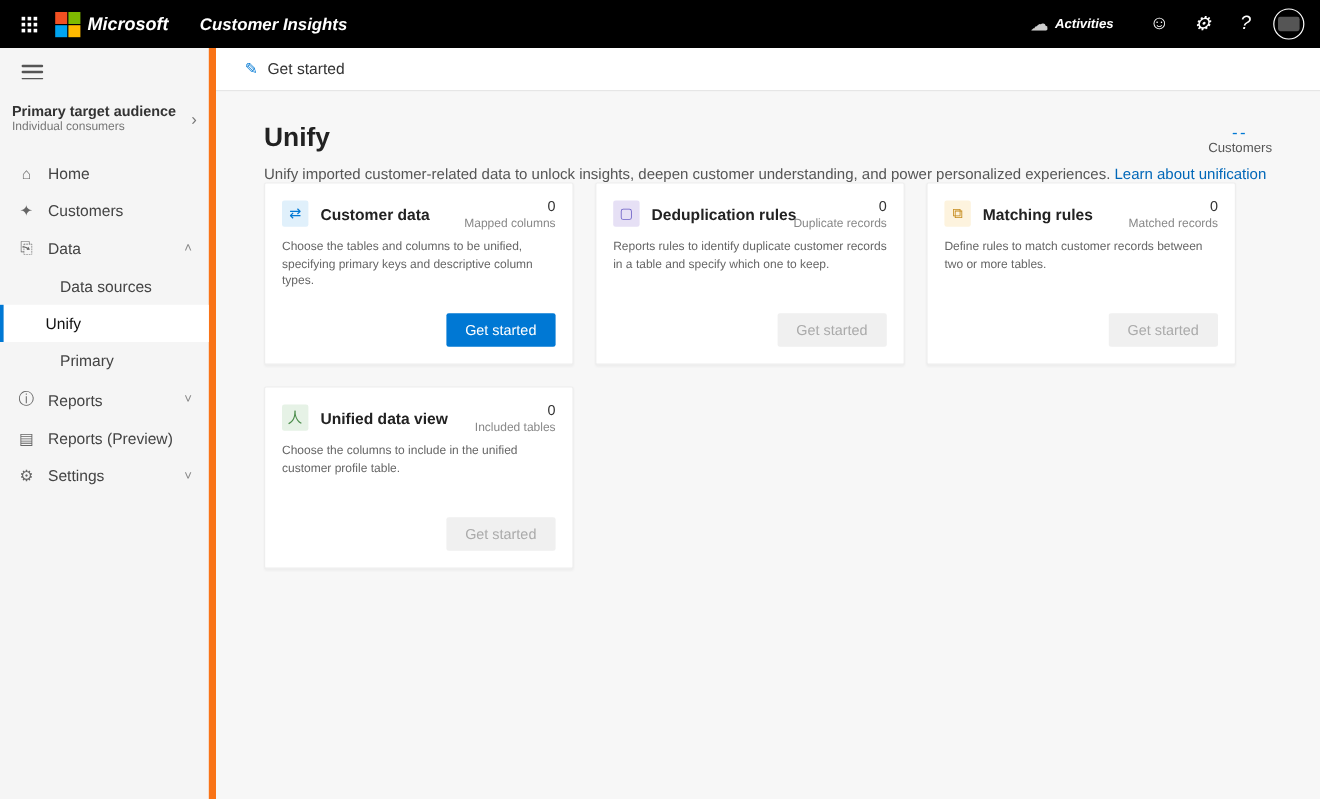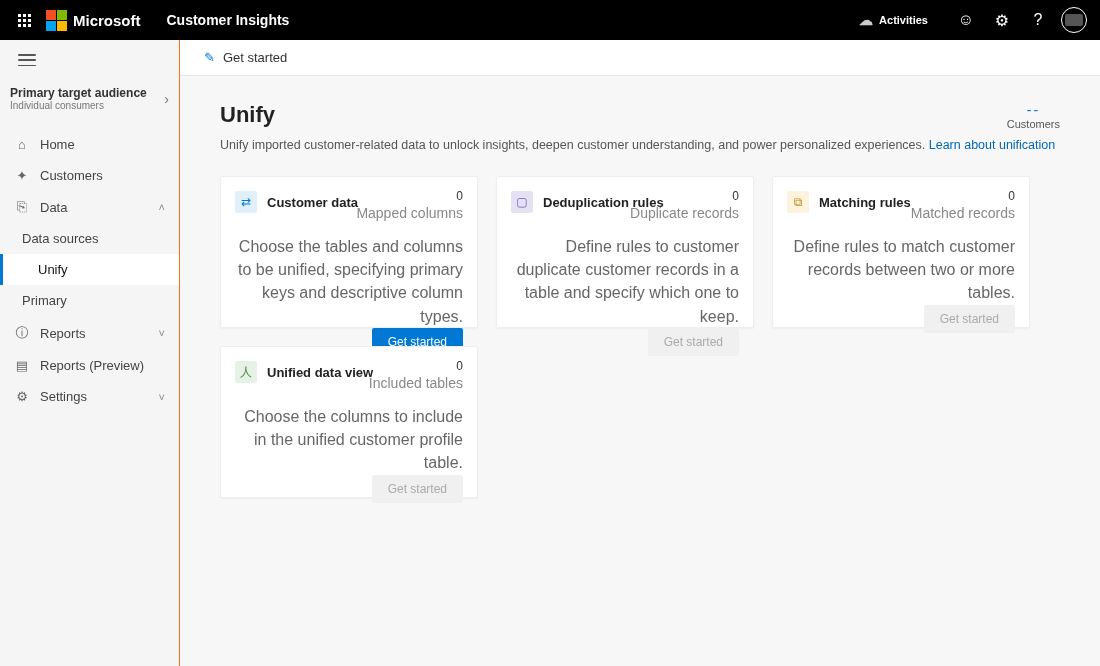--- a/index.html
+++ b/index.html
@@ -1,81 +1,81 @@
 <!DOCTYPE html>
 <html><head>
 <meta charset="utf-8">
 <style>
   * { box-sizing: border-box; margin: 0; padding: 0; font-family: "Segoe UI", -apple-system, sans-serif; }
   body { width: 1100px; height: 666px; overflow: hidden; background: #f5f5f5; }
 
   
-  .topbar { height: 40px; background: #000; display: flex; align-items: center; color: #fff; padding: 0 8px; }
+  .topbar { height: 40px; background: #000; display: flex; align-items: center; color: #fff; padding: 0 8px; font-style: italic; }
   .waffle { width: 32px; height: 32px; display: flex; align-items: center; justify-content: center; cursor: pointer; }
   .waffle-grid { display: grid; grid-template-columns: repeat(3, 3px); grid-template-rows: repeat(3,3px); gap: 2px; }
   .waffle-grid span { background: #fff; width: 3px; height: 3px; }
   .mslogo { display: flex; align-items: center; margin-left: 6px; gap: 6px; }
   .mslogo-squares { display: grid; grid-template-columns: 10px 10px; grid-template-rows: 10px 10px; gap: 1px; }
   .sq-r { background: #f25022; } .sq-g { background: #7fba00; } .sq-b { background: #00a4ef; } .sq-y { background: #ffb900; }
   .brand-text { font-size: 15px; font-weight: 600; }
   .app-name { margin-left: 26px; font-size: 14px; font-weight: 600; }
   .topbar-spacer { flex: 1; }
   .env-block { display: flex; align-items: center; gap: 6px; margin-right: 20px; font-size: 11px; font-weight: 600; cursor: pointer; }
   .env-icon { font-size: 14px; color: #ccc; }
   .topbar-icon { width: 36px; height: 40px; display: flex; align-items: center; justify-content: center; font-size: 16px; color: #fff; cursor: pointer; }
   .avatar-ring { width: 26px; height: 26px; border-radius: 50%; border: 1px solid #fff; display: flex; align-items: center; justify-content: center; }
   .avatar-inner { width: 18px; height: 12px; background: #555; border-radius: 2px; }
 
   
   .shell { display: flex; height: calc(666px - 40px); }
 
   
-  .sidebar { width: 180px; background: #f5f5f5; border-right: 1px solid #f97316; display: flex; flex-direction: column; }
+  .sidebar { width: 180px; background: #f5f5f5; border-right: 6px solid #f97316; display: flex; flex-direction: column; }
   .hamburger { padding: 14px 18px; cursor: pointer; }
   .hamburger-lines { width: 18px; height: 12px; display: flex; flex-direction: column; justify-content: space-between; }
   .hamburger-lines span { height: 1.5px; background: #555; border-radius: 1px; }
   .audience { padding: 6px 10px 14px 10px; display: flex; align-items: center; justify-content: space-between; cursor: pointer; }
   .audience-txt .aud-title { font-size: 12px; font-weight: 600; color: #333; }
   .audience-txt .aud-sub { font-size: 10px; color: #777; }
   .aud-chev { color: #777; font-size: 14px; }
   .nav { list-style: none; padding-top: 4px; }
   .nav-item { display: flex; align-items: center; padding: 8px 14px; font-size: 13px; color: #444; cursor: pointer; gap: 10px; }
   .nav-item .nav-icon { width: 16px; text-align: center; color: #666; font-size: 13px; }
   .nav-item .nav-chev { margin-left: auto; color: #888; font-size: 11px; }
   .nav-sub { padding-left: 38px; }
   .nav-item.active { background: #fff; border-left: 3px solid #0078d4; padding-left: 35px; color: #111; }
   .nav-item:not(.nav-sub):not(.active) { padding-left: 14px; }
-  .nav-item.nav-sub:not(.active) { padding-left: 22px; }
+  .nav-item.nav-sub:not(.active) { padding-left: 50px; }
 
   
   .main { flex: 1; background: #f7f7f7; display: flex; flex-direction: column; overflow: hidden; }
   .command-bar { background: #fff; border-bottom: 1px solid #e6e6e6; padding: 10px 24px; display: flex; align-items: center; gap: 8px; }
   .cmd-icon { color: #0078d4; font-size: 13px; }
   .cmd-text { font-size: 13px; color: #333; }
   .content { padding: 26px 40px; overflow: auto; }
   .page-head { display: flex; align-items: flex-start; justify-content: space-between; margin-bottom: 8px; }
   .page-title { font-size: 22px; font-weight: 600; color: #222; }
-  .page-desc { font-size: 12.5px; color: #555; margin-top: 8px; margin-bottom: 24px; }
+  .page-desc { font-size: 12.5px; color: #555; margin-top: 8px; }
   .page-desc a { color: #0067b8; text-decoration: none; }
   .head-metric { text-align: center; font-size: 11px; color: #555; }
   .head-metric .dash { color: #0078d4; font-size: 14px; letter-spacing: 2px; }
 
   .cards { display: flex; flex-wrap: wrap; gap: 18px; }
   .card { width: 258px; height: 152px; background: #fff; border: 1px solid #eee; border-radius: 2px; box-shadow: 0 1px 2px rgba(0,0,0,0.04); padding: 14px; display: flex; flex-direction: column; position: relative; }
   .card-head { display: flex; align-items: center; gap: 10px; margin-bottom: 6px; }
   .card-icon { width: 22px; height: 22px; display: flex; align-items: center; justify-content: center; border-radius: 2px; font-size: 12px; }
   .ci-blue { background: #e0f0fb; color: #0078d4; }
   .ci-purple { background: #e6e0f5; color: #6b5fc7; }
   .ci-orange { background: #fdf3de; color: #c58b1d; }
   .ci-green { background: #e6f2e6; color: #4a8c4a; }
   .card-title { font-size: 13px; font-weight: 600; color: #222; }
   .card-metric { position: absolute; top: 12px; right: 14px; text-align: right; }
   .card-metric .num { font-size: 12px; color: #333; }
-  .card-metric .lbl { font-size: 14px; color: #888; margin-top: 2px; }
-  .card-desc { font-size: 16px; color: #666; line-height: 1.45; margin-top: 16px; text-align: right; }
+  .card-metric .lbl { font-size: 10px; color: #888; margin-top: 2px; }
+  .card-desc { font-size: 10px; color: #666; line-height: 1.45; margin-top: 4px; }
   .card-btn { margin-top: auto; align-self: flex-end; padding: 7px 16px; font-size: 12px; border-radius: 2px; border: none; cursor: pointer; }
   .btn-primary { background: #0078d4; color: #fff; }
   .btn-disabled { background: #f0f0f0; color: #aaa; cursor: default; }
 </style>
 </head>
 <body>
 
 <div class="topbar">
   <div class="waffle">
     <div class="waffle-grid">
@@ -211,21 +211,21 @@
           </div>
           <div class="card">
             <div class="card-head">
               <div class="card-icon ci-purple">▢</div>
               <div class="card-title">Deduplication rules</div>
             </div>
             <div class="card-metric">
               <div class="num">0</div>
               <div class="lbl">Duplicate records</div>
             </div>
-            <div class="card-desc">Define rules to customer duplicate customer records in a table and specify which one to keep.</div>
+            <div class="card-desc">Reports rules to identify duplicate customer records in a table and specify which one to keep.</div>
             <button class="card-btn btn-disabled">Get started</button>
           </div>
           <div class="card">
             <div class="card-head">
               <div class="card-icon ci-orange">⧉</div>
               <div class="card-title">Matching rules</div>
             </div>
             <div class="card-metric">
               <div class="num">0</div>
               <div class="lbl">Matched records</div>

